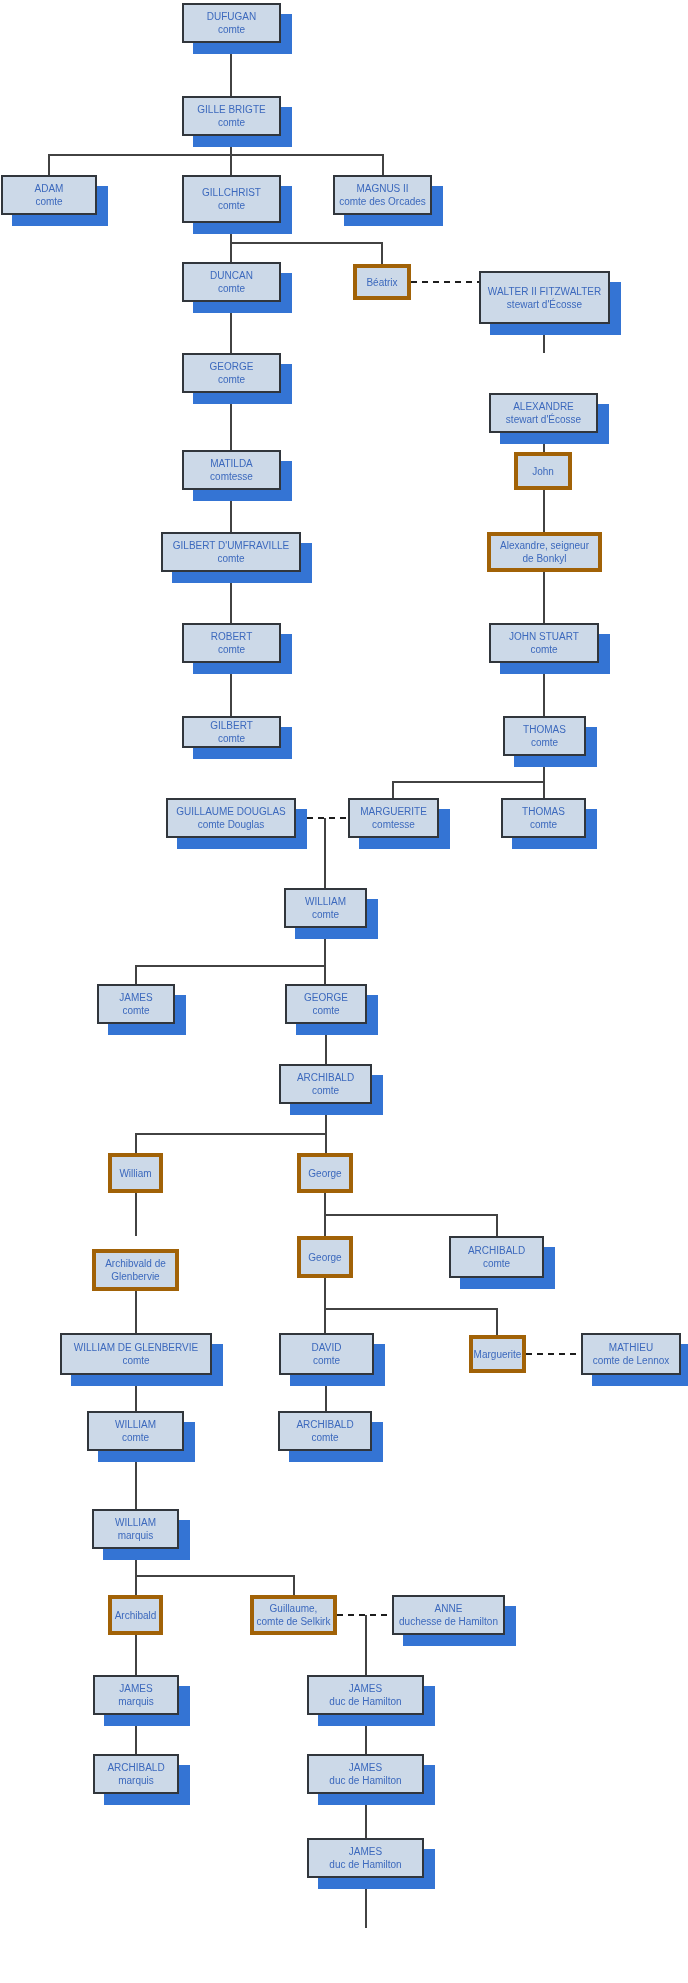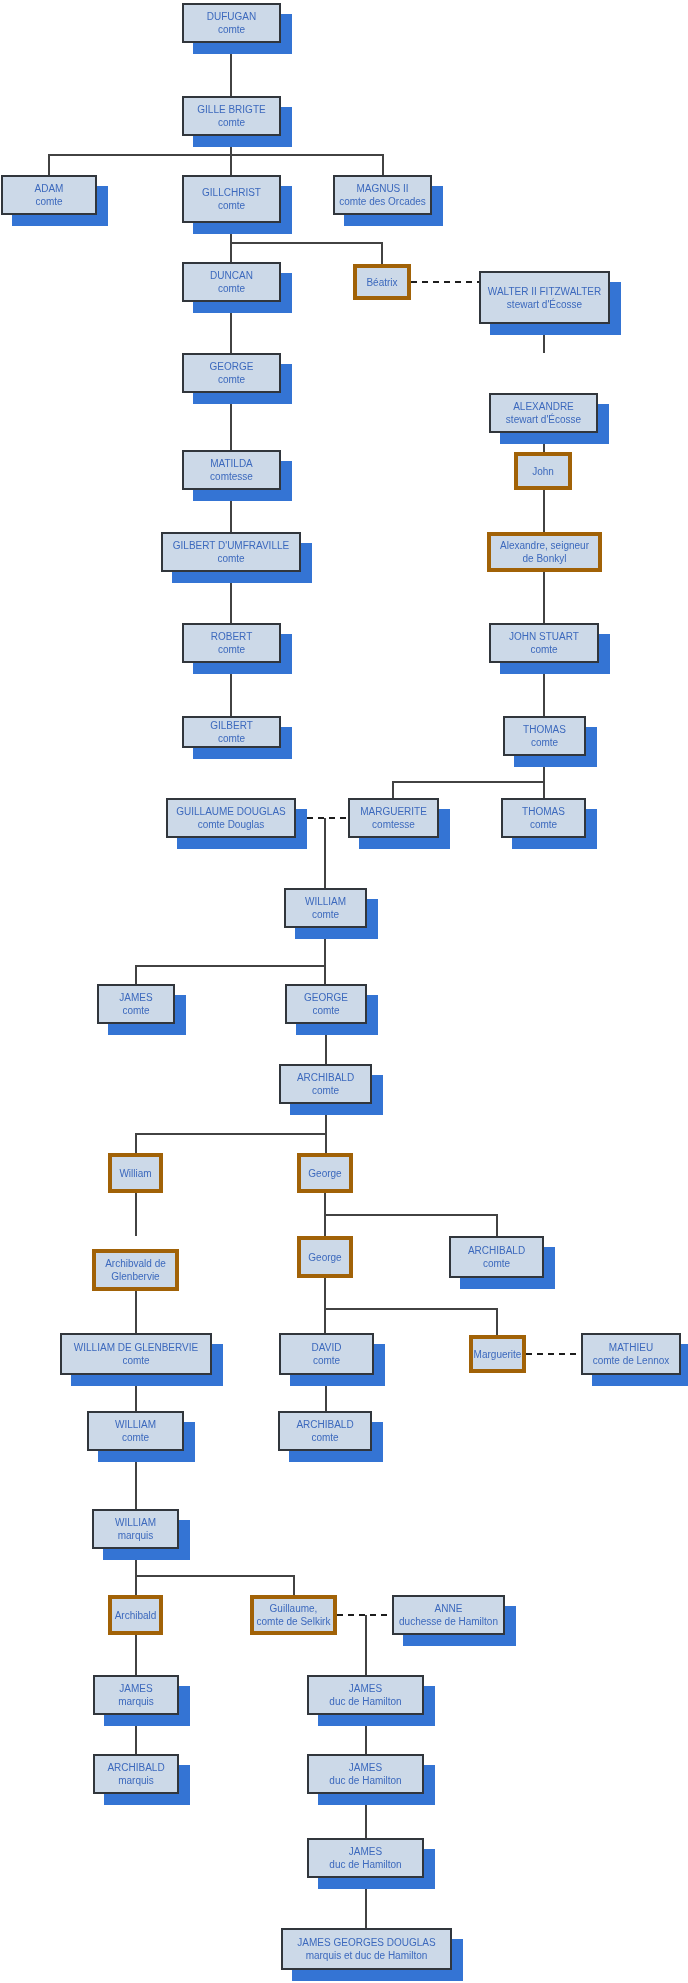--- a/index.html
+++ b/index.html
@@ -230,17 +230,13 @@
       <span class="l">marquis</span>
     </div>
     <div class="node major" style="left: 307px; top: 1754px; width: 117px; height: 40px;">
       <span class="l">JAMES</span>
       <span class="l">duc de Hamilton</span>
     </div>
     <div class="node major" style="left: 307px; top: 1838px; width: 117px; height: 40px;">
       <span class="l">JAMES</span>
       <span class="l">duc de Hamilton</span>
     </div>
-    <div class="node major" style="left: 281px; top: 1928px; width: 171px; height: 42px;">
-      <span class="l">JAMES GEORGES DOUGLAS</span>
-      <span class="l">marquis et duc de Hamilton</span>
-    </div>
   </div>
 
 </body></html>

